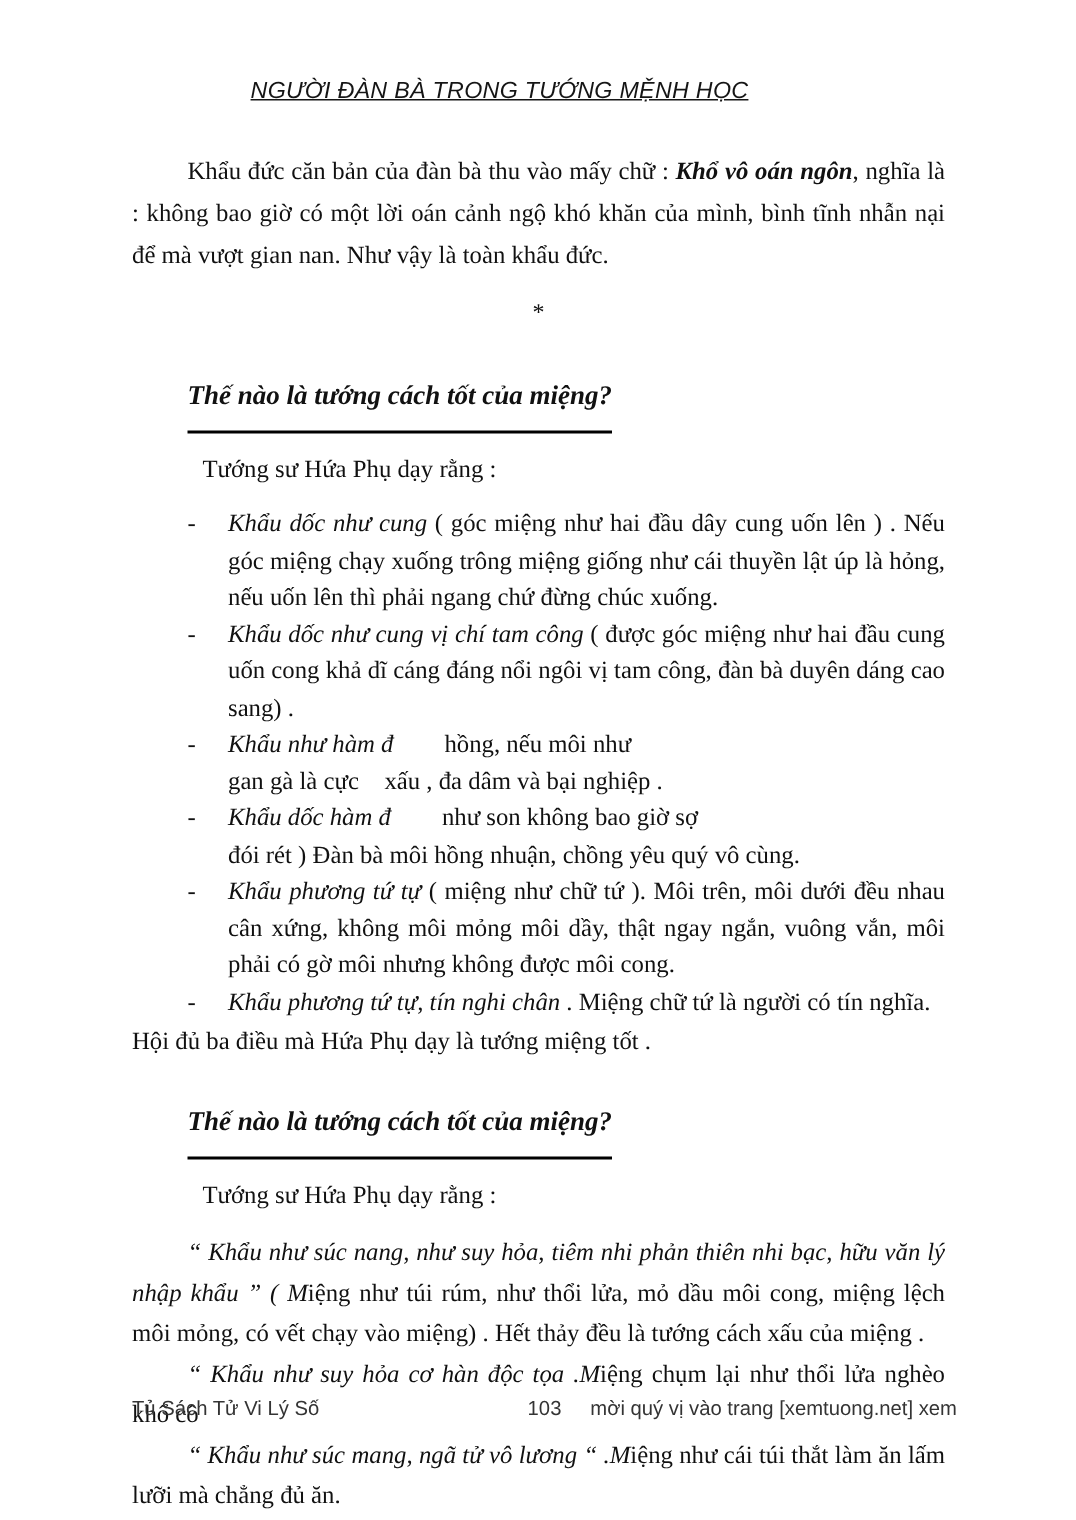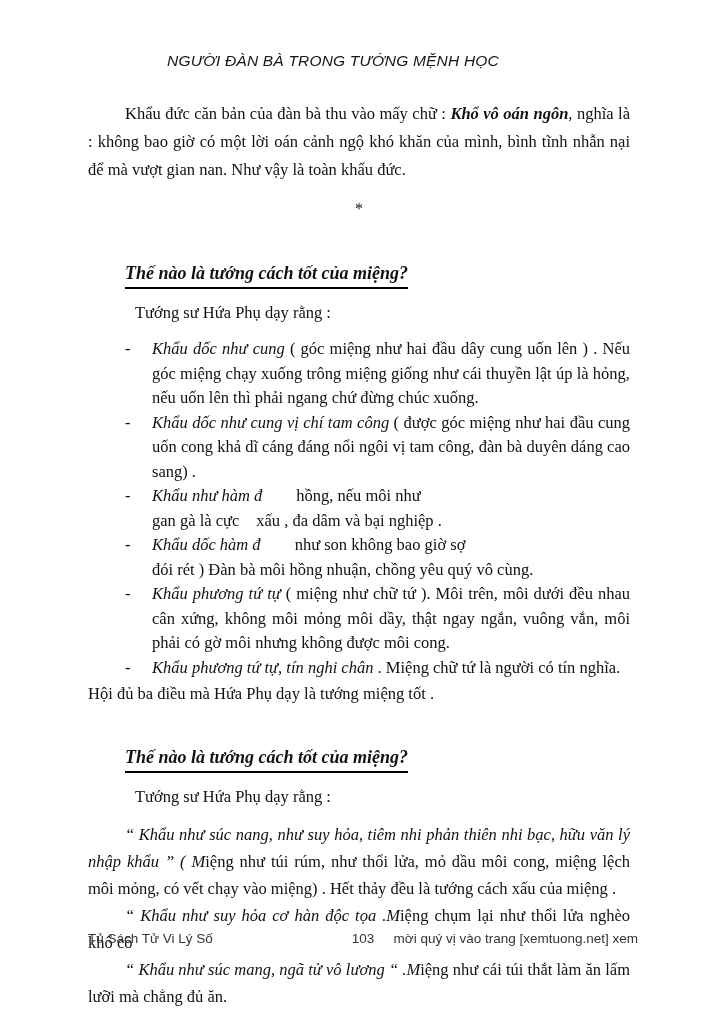--- a/index.html
+++ b/index.html
@@ -13,20 +13,21 @@
   }
   .page{position:absolute;inset:0;background:#fff;}
   .doc-header{
     position:absolute;top:52px;left:0;width:666px;
     text-align:center;
     font-family:"Liberation Sans", sans-serif;
     font-style:italic;
     font-size:15.5px;
     letter-spacing:0.2px;
     color:#151515;
+    text-decoration:underline;
   }
   .content{
     position:absolute;
     top:0;left:88px;width:542px;
     padding-top:100px;
     font-size:16.5px;
     line-height:28px;
     text-align:justify;
   }
   .indent{text-indent:37px;margin:0;}
@@ -43,23 +44,22 @@
   }
   .section-heading{
     margin:0 0 2px 37px;
     font-size:18px;
     font-weight:bold;
     font-style:italic;
     line-height:26px;
   }
   .section-heading .underline{
     border-bottom:2.5px solid #000;
-    padding-bottom:1px;
+    padding-bottom:11px;
     display:inline-block;
-    margin-top:10px;
   }
   .lead{line-height:28px;margin:10px;}
   .bullets{margin:2px 0 0 0;}
   .bullet{
     display:flex;
     line-height:24.5px;
     padding-left:37px;
   }
   .dash{flex:none;width:27px;}
   .btext{flex:1;text-align:justify;}

